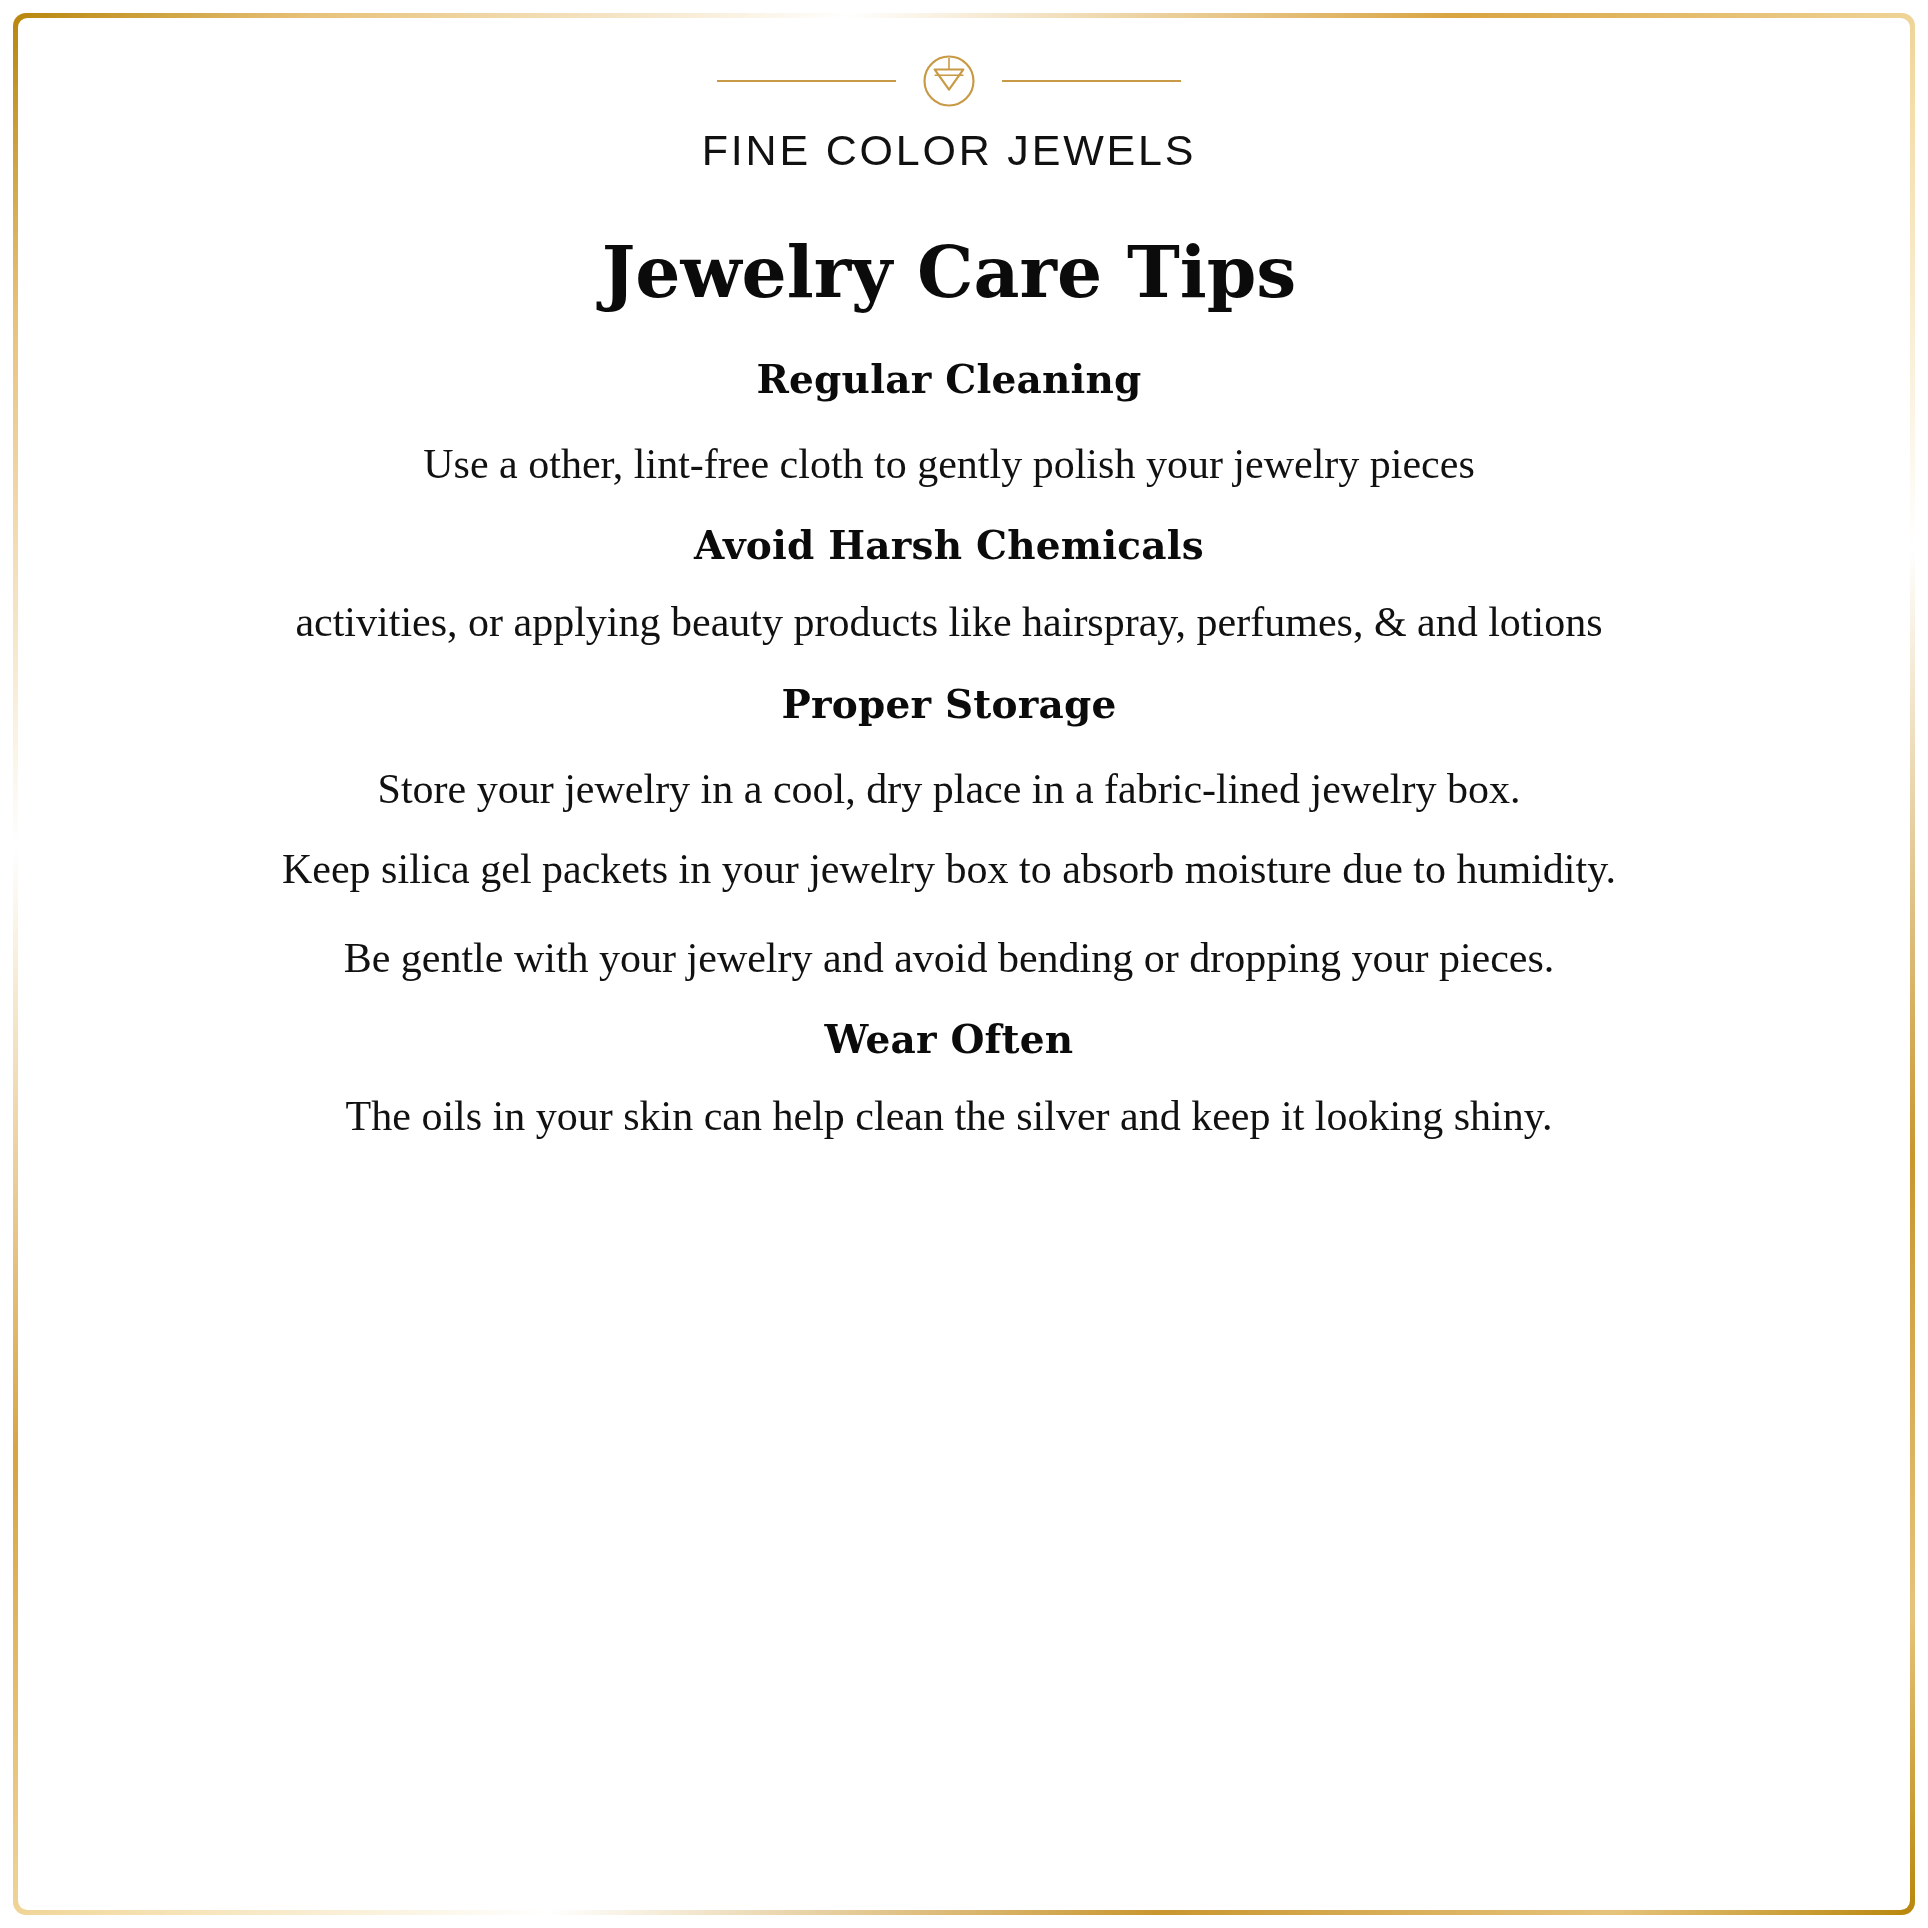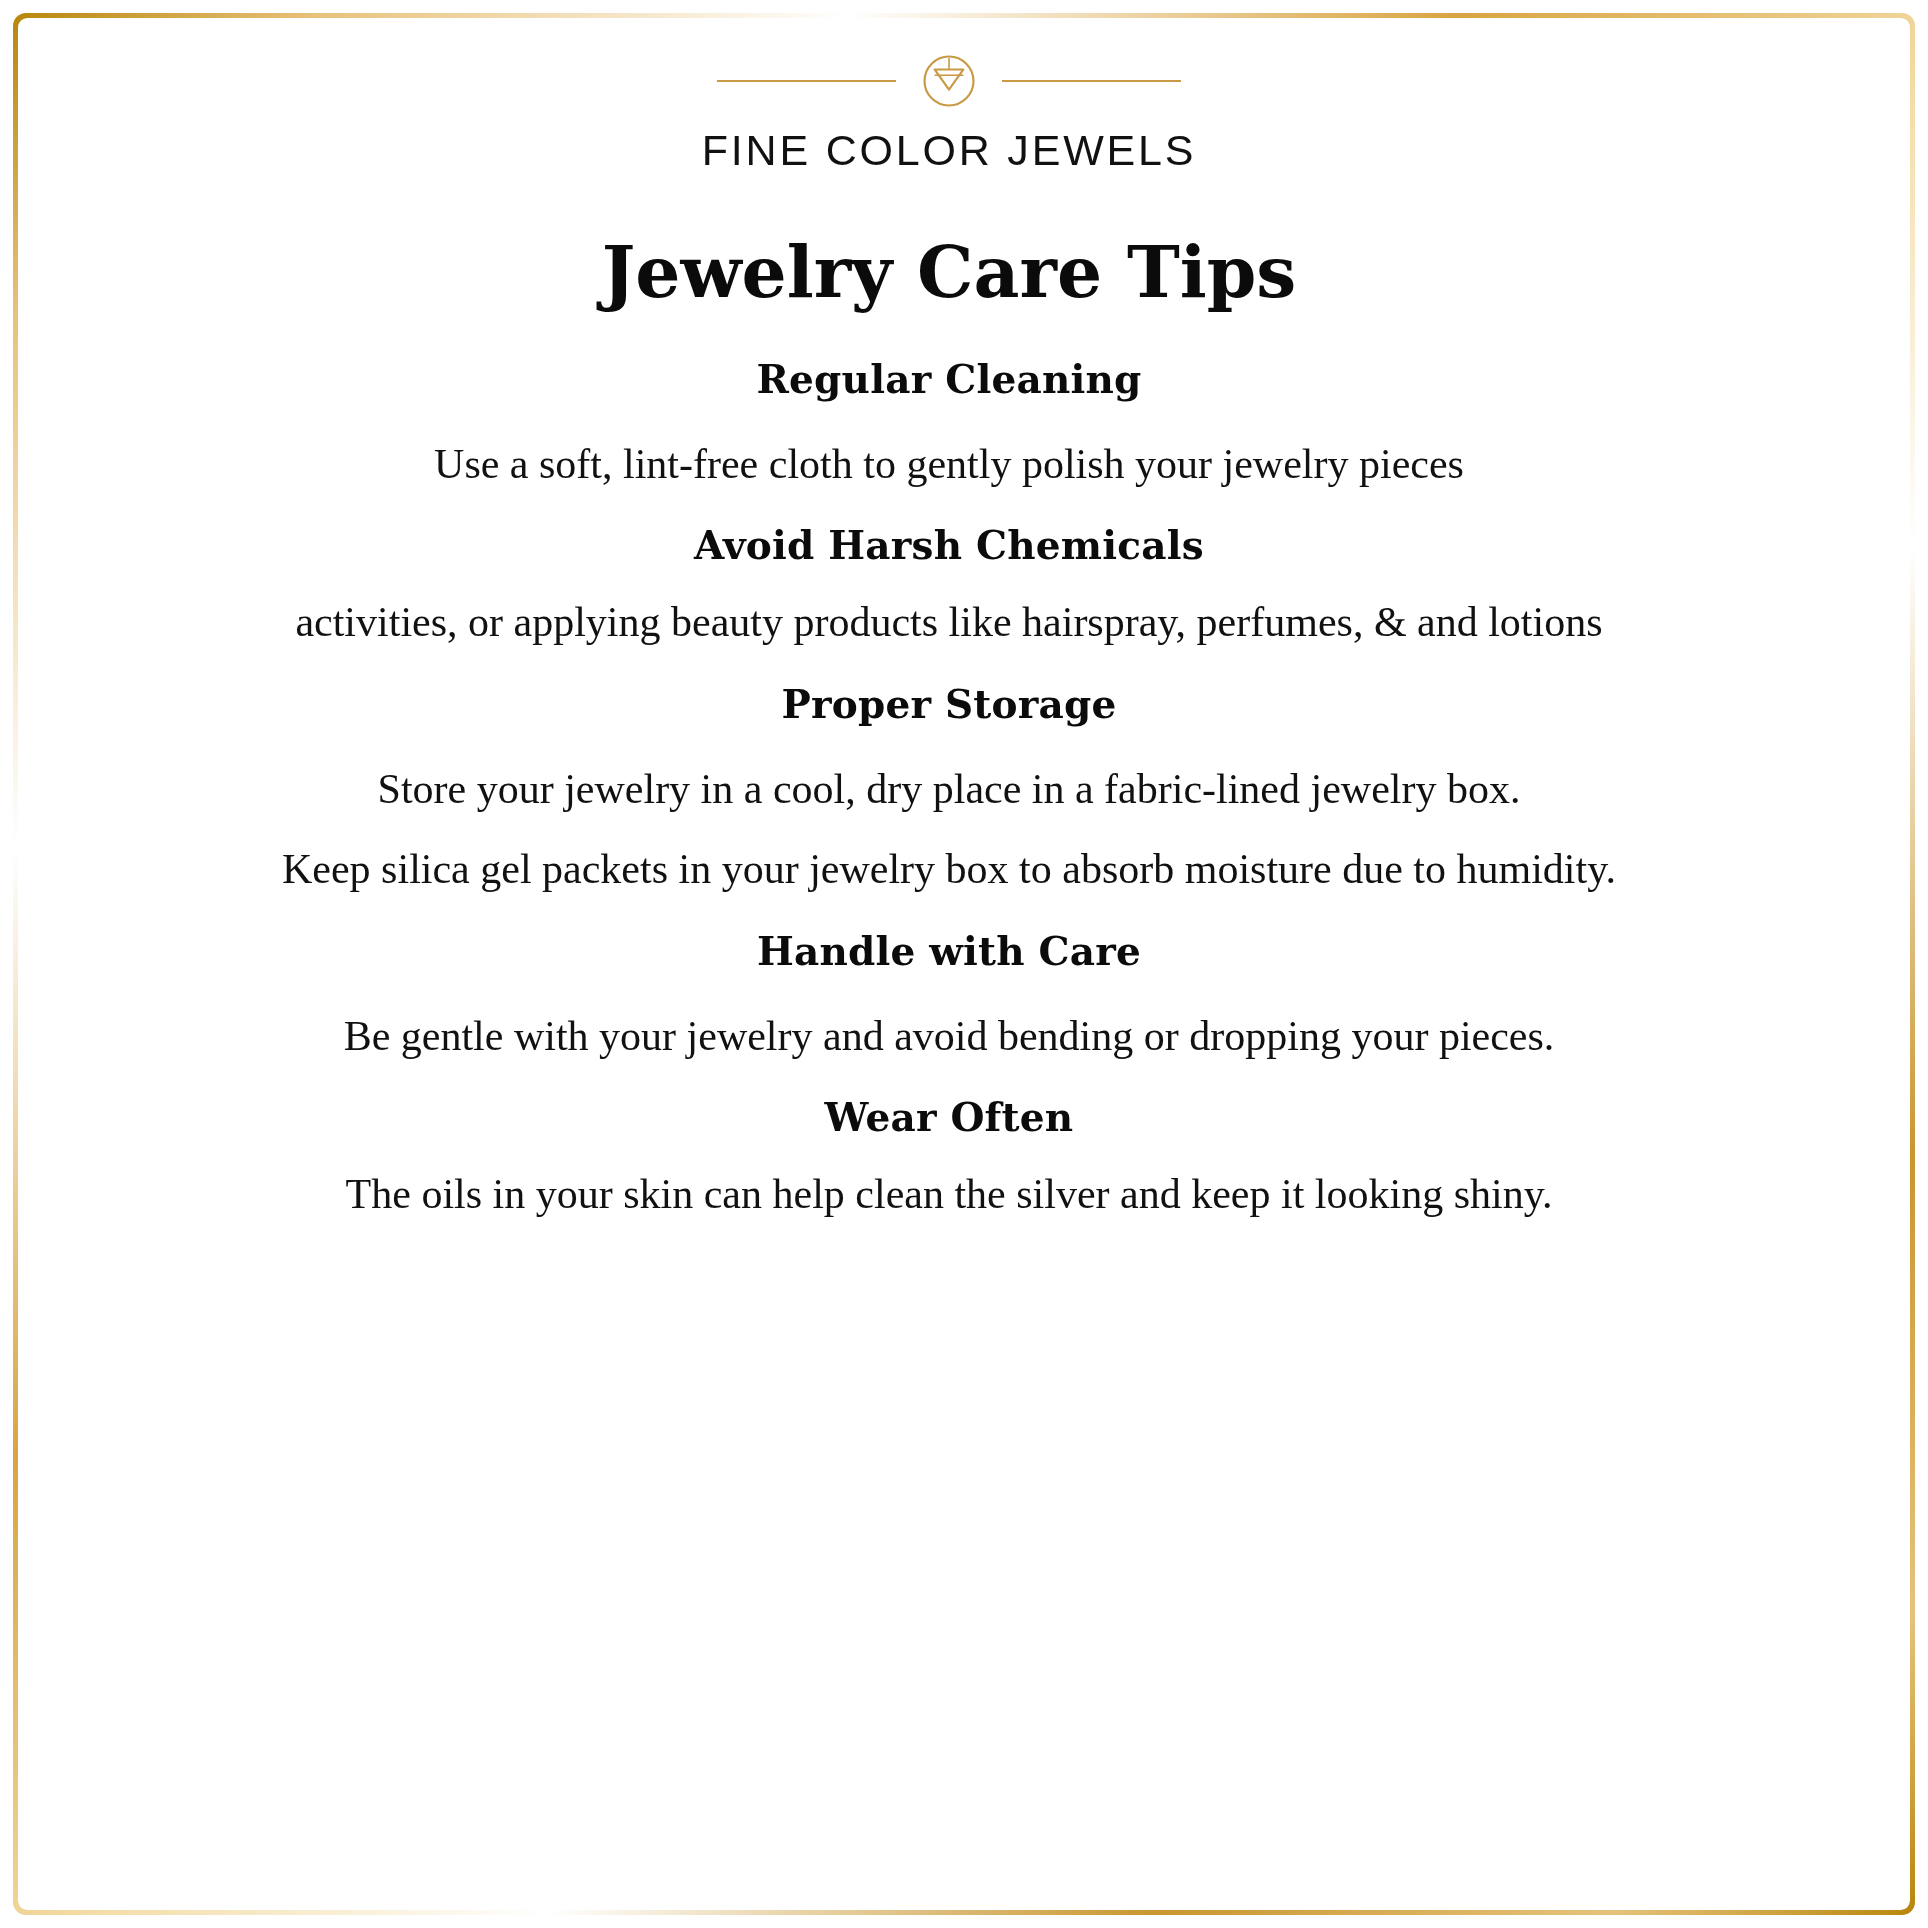--- a/index.html
+++ b/index.html
@@ -168,36 +168,35 @@
       </div>
       <div class="brand-name">FINE COLOR JEWELS</div>
     </div>
 
     <h1 class="title">Jewelry Care Tips</h1>
 
     <div class="sections">
 
       <div class="section">
         <div class="section-heading">Regular Cleaning</div>
-        <p class="section-line">Use a soft, lint-free cloth to gently polish your jewelry pieces</p>
+        <p class="section-line">Use a other, lint-free cloth to gently polish your jewelry pieces</p>
       </div>
 
       <div class="section">
         <div class="section-heading">Avoid Harsh Chemicals</div>
         <p class="section-line tight">activities,  or applying beauty products like hairspray, perfumes, &amp; and lotions</p>
       </div>
 
       <div class="section">
         <div class="section-heading">Proper Storage</div>
         <p class="section-line">Store your jewelry in a cool, dry place in a fabric-lined jewelry box.</p>
         <p class="section-line tight">Keep silica gel packets in your jewelry box to absorb moisture due to humidity.</p>
       </div>
 
       <div class="section">
-        <div class="section-heading">Handle with Care</div>
         <p class="section-line">Be gentle with your jewelry and avoid bending or dropping your pieces.</p>
       </div>
 
       <div class="section">
         <div class="section-heading">Wear Often</div>
         <p class="section-line tight">The oils in your skin can help clean the silver and keep it looking shiny.</p>
       </div>
 
     </div>
   </div>

